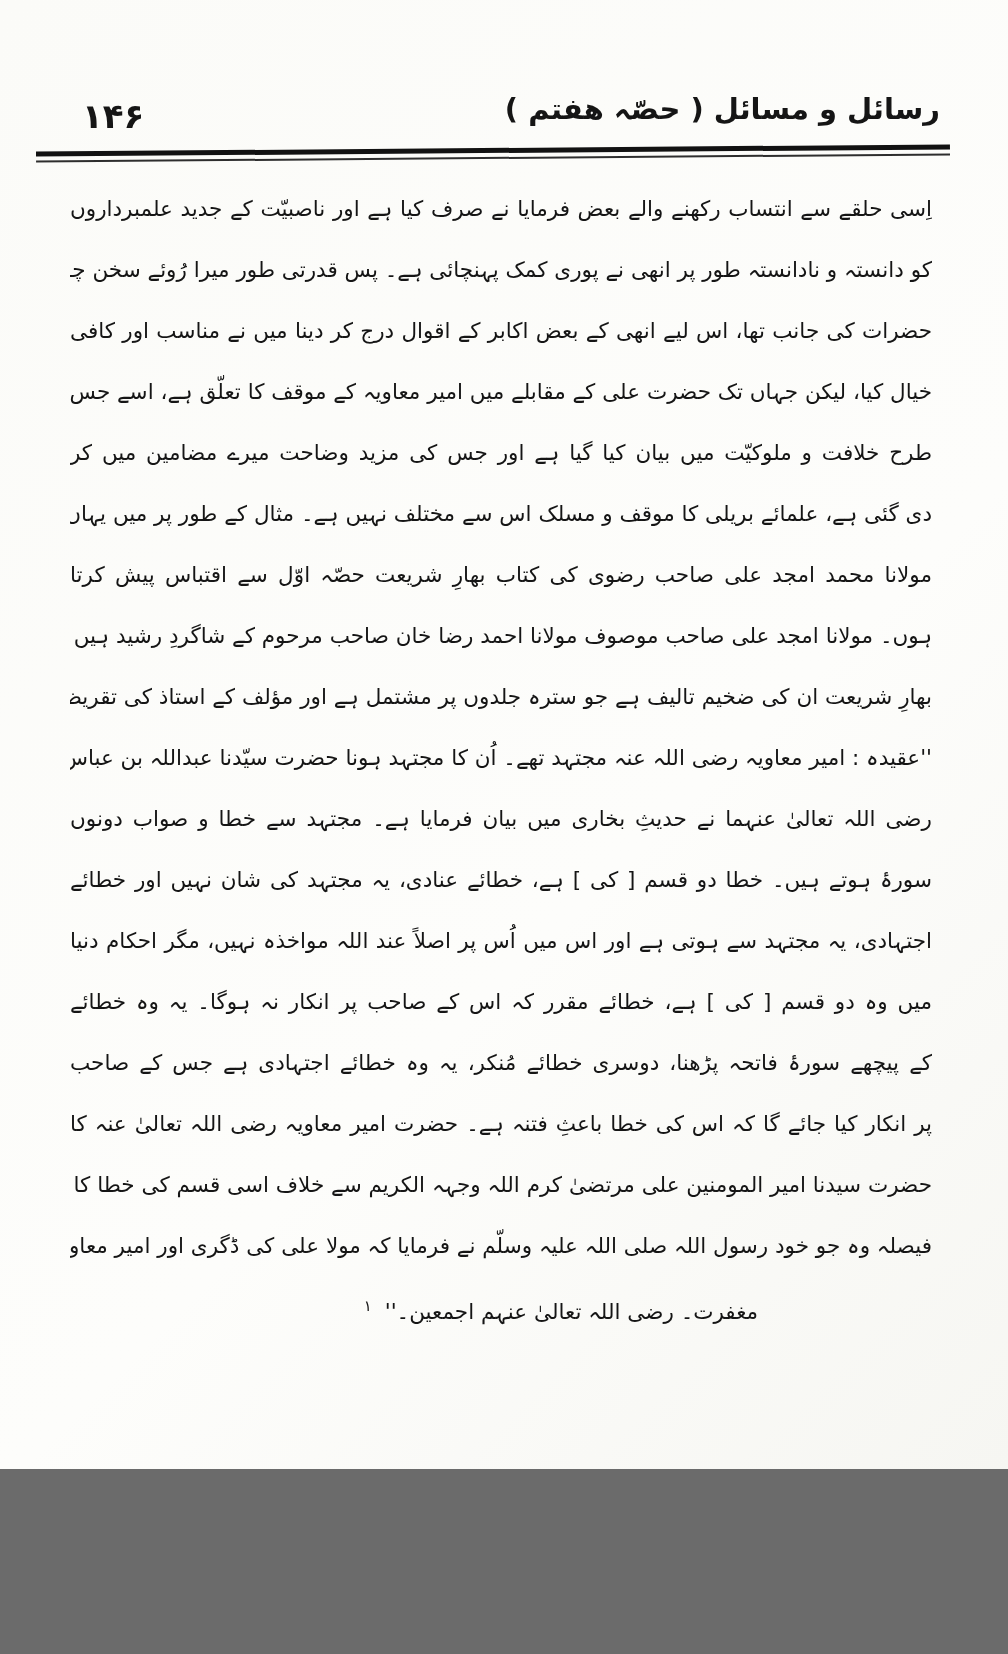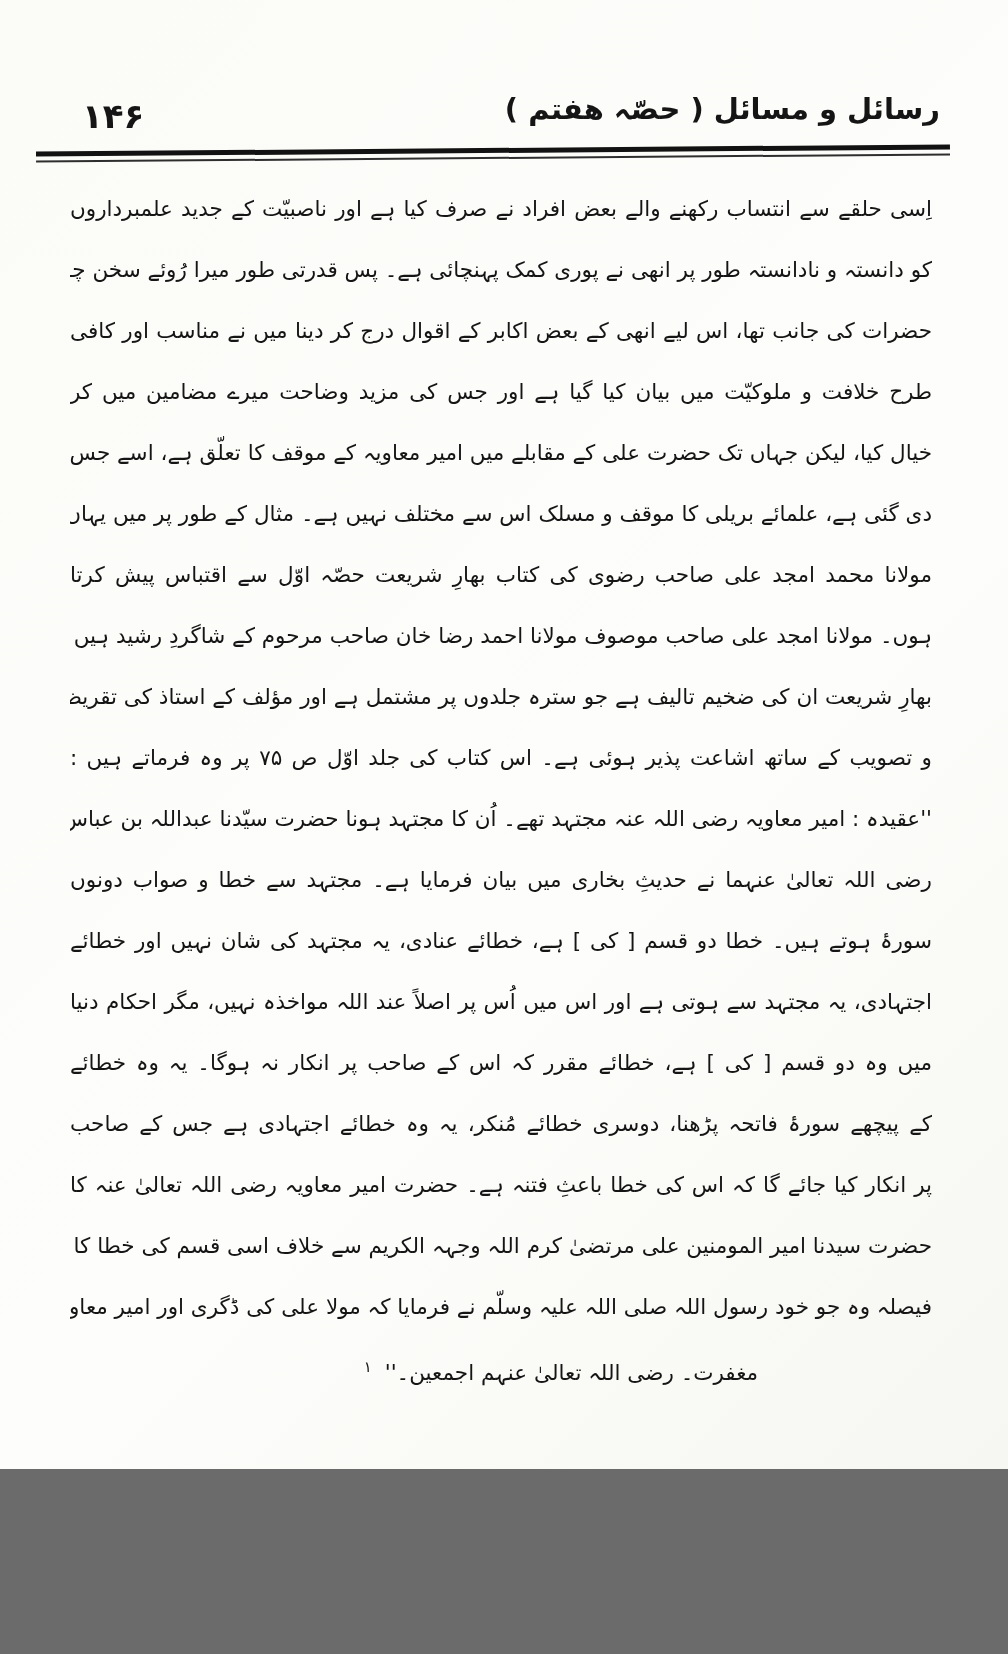--- a/index.html
+++ b/index.html
@@ -74,30 +74,29 @@
 </head>
 <body>
 
 <div class="page">
 
   <div class="page-number">۱۴۶</div>
   <div class="header-title">رسائل و مسائل ( حصّہ هفتم )</div>
   <div class="header-rule"></div>
 
   <div class="body-text">
-    <div class="line">اِسی حلقے سے انتساب رکھنے والے بعض افراد نے صرف کیا ہے اور ناصبیّت کے جدید علمبرداروں</div>
+    <div class="line">اِسی حلقے سے انتساب رکھنے والے بعض فرمایا نے صرف کیا ہے اور ناصبیّت کے جدید علمبرداروں</div>
     <div class="line">کو دانستہ و نادانستہ طور پر انھی نے پوری کمک پہنچائی ہے۔ پس قدرتی طور میرا رُوئے سخن چونکہ اِن</div>
     <div class="line">حضرات کی جانب تھا، اس لیے انھی کے بعض اکابر کے اقوال درج کر دینا میں نے مناسب اور کافی</div>
+    <div class="line">خیال کیا، لیکن جہاں تک حضرت علی کے مقابلے میں امیر معاویہ کے موقف کا تعلّق ہے، اسے جس</div>
     <div class="line">طرح خلافت و ملوکیّت میں بیان کیا گیا ہے اور جس کی مزید وضاحت میرے مضامین میں کر</div>
-    <div class="line">خیال کیا، لیکن جہاں تک حضرت علی کے مقابلے میں امیر معاویہ کے موقف کا تعلّق ہے، اسے جس</div>
     <div class="line">دی گئی ہے، علمائے بریلی کا موقف و مسلک اس سے مختلف نہیں ہے۔ مثال کے طور پر میں یہاں</div>
     <div class="line">مولانا محمد امجد علی صاحب رضوی کی کتاب بھارِ شریعت حصّہ اوّل سے اقتباس پیش کرتا</div>
     <div class="line">ہوں۔ مولانا امجد علی صاحب موصوف مولانا احمد رضا خان صاحب مرحوم کے شاگردِ رشید ہیں۔</div>
     <div class="line">بھارِ شریعت ان کی ضخیم تالیف ہے جو سترہ جلدوں پر مشتمل ہے اور مؤلف کے استاذ کی تقریظ</div>
-    <div class="line">و تصویب کے ساتھ اشاعت پذیر ہوئی ہے۔ اس کتاب کی جلد اوّل ص ۷۵ پر وہ فرماتے ہیں :</div>
     <div class="line">''عقیدہ : امیر معاویہ رضی اللہ عنہ مجتہد تھے۔ اُن کا مجتہد ہونا حضرت سیّدنا عبداللہ بن عباس</div>
     <div class="line">رضی اللہ تعالیٰ عنہما نے حدیثِ بخاری میں بیان فرمایا ہے۔ مجتہد سے خطا و صواب دونوں</div>
     <div class="line">سورۂ ہوتے ہیں۔ خطا دو قسم [ کی ] ہے، خطائے عنادی، یہ مجتہد کی شان نہیں اور خطائے</div>
     <div class="line">اجتہادی، یہ مجتہد سے ہوتی ہے اور اس میں اُس پر اصلاً عند اللہ مواخذہ نہیں، مگر احکام دنیا</div>
     <div class="line">میں وہ دو قسم [ کی ] ہے، خطائے مقرر کہ اس کے صاحب پر انکار نہ ہوگا۔ یہ وہ خطائے</div>
     <div class="line">کے پیچھے سورۂ فاتحہ پڑھنا، دوسری خطائے مُنکر، یہ وہ خطائے اجتہادی ہے جس کے صاحب</div>
     <div class="line">پر انکار کیا جائے گا کہ اس کی خطا باعثِ فتنہ ہے۔ حضرت امیر معاویہ رضی اللہ تعالیٰ عنہ کا</div>
     <div class="line">حضرت سیدنا امیر المومنین علی مرتضیٰ کرم اللہ وجہہ الکریم سے خلاف اسی قسم کی خطا کا تھا اور</div>
     <div class="line">فیصلہ وہ جو خود رسول اللہ صلی اللہ علیہ وسلّم نے فرمایا کہ مولا علی کی ڈگری اور امیر معاویہ کی</div>
     <div class="line q-end">

